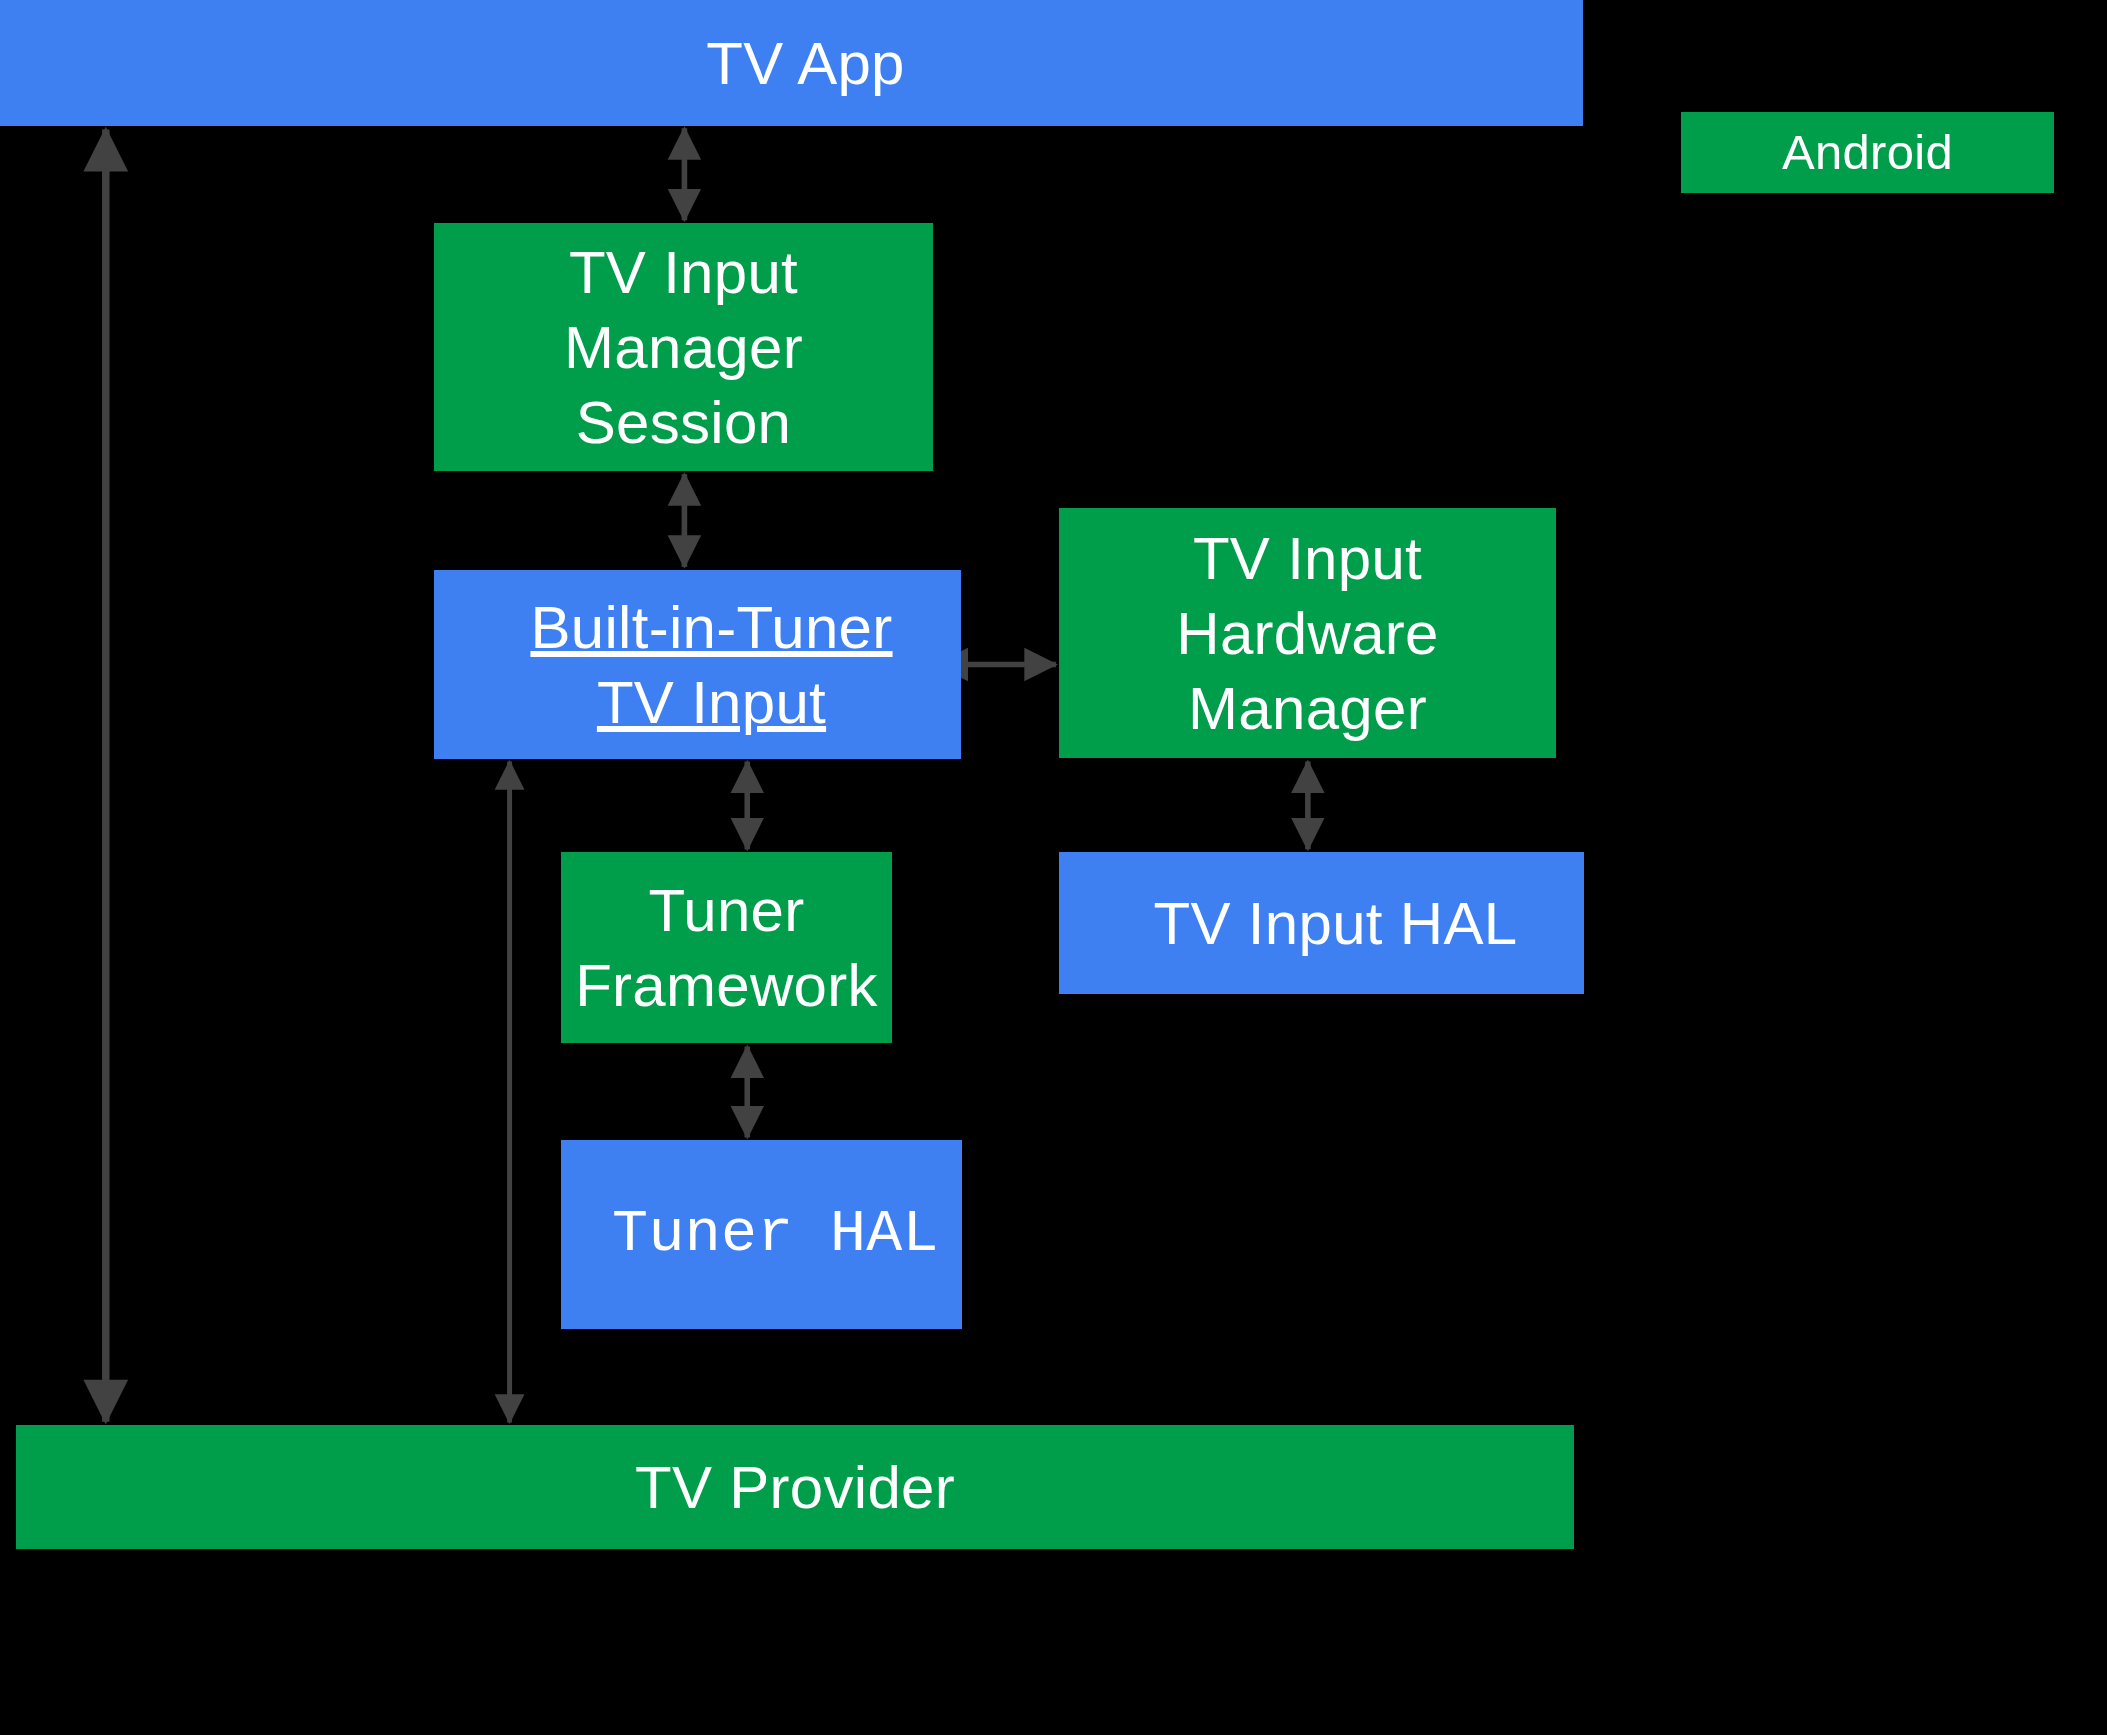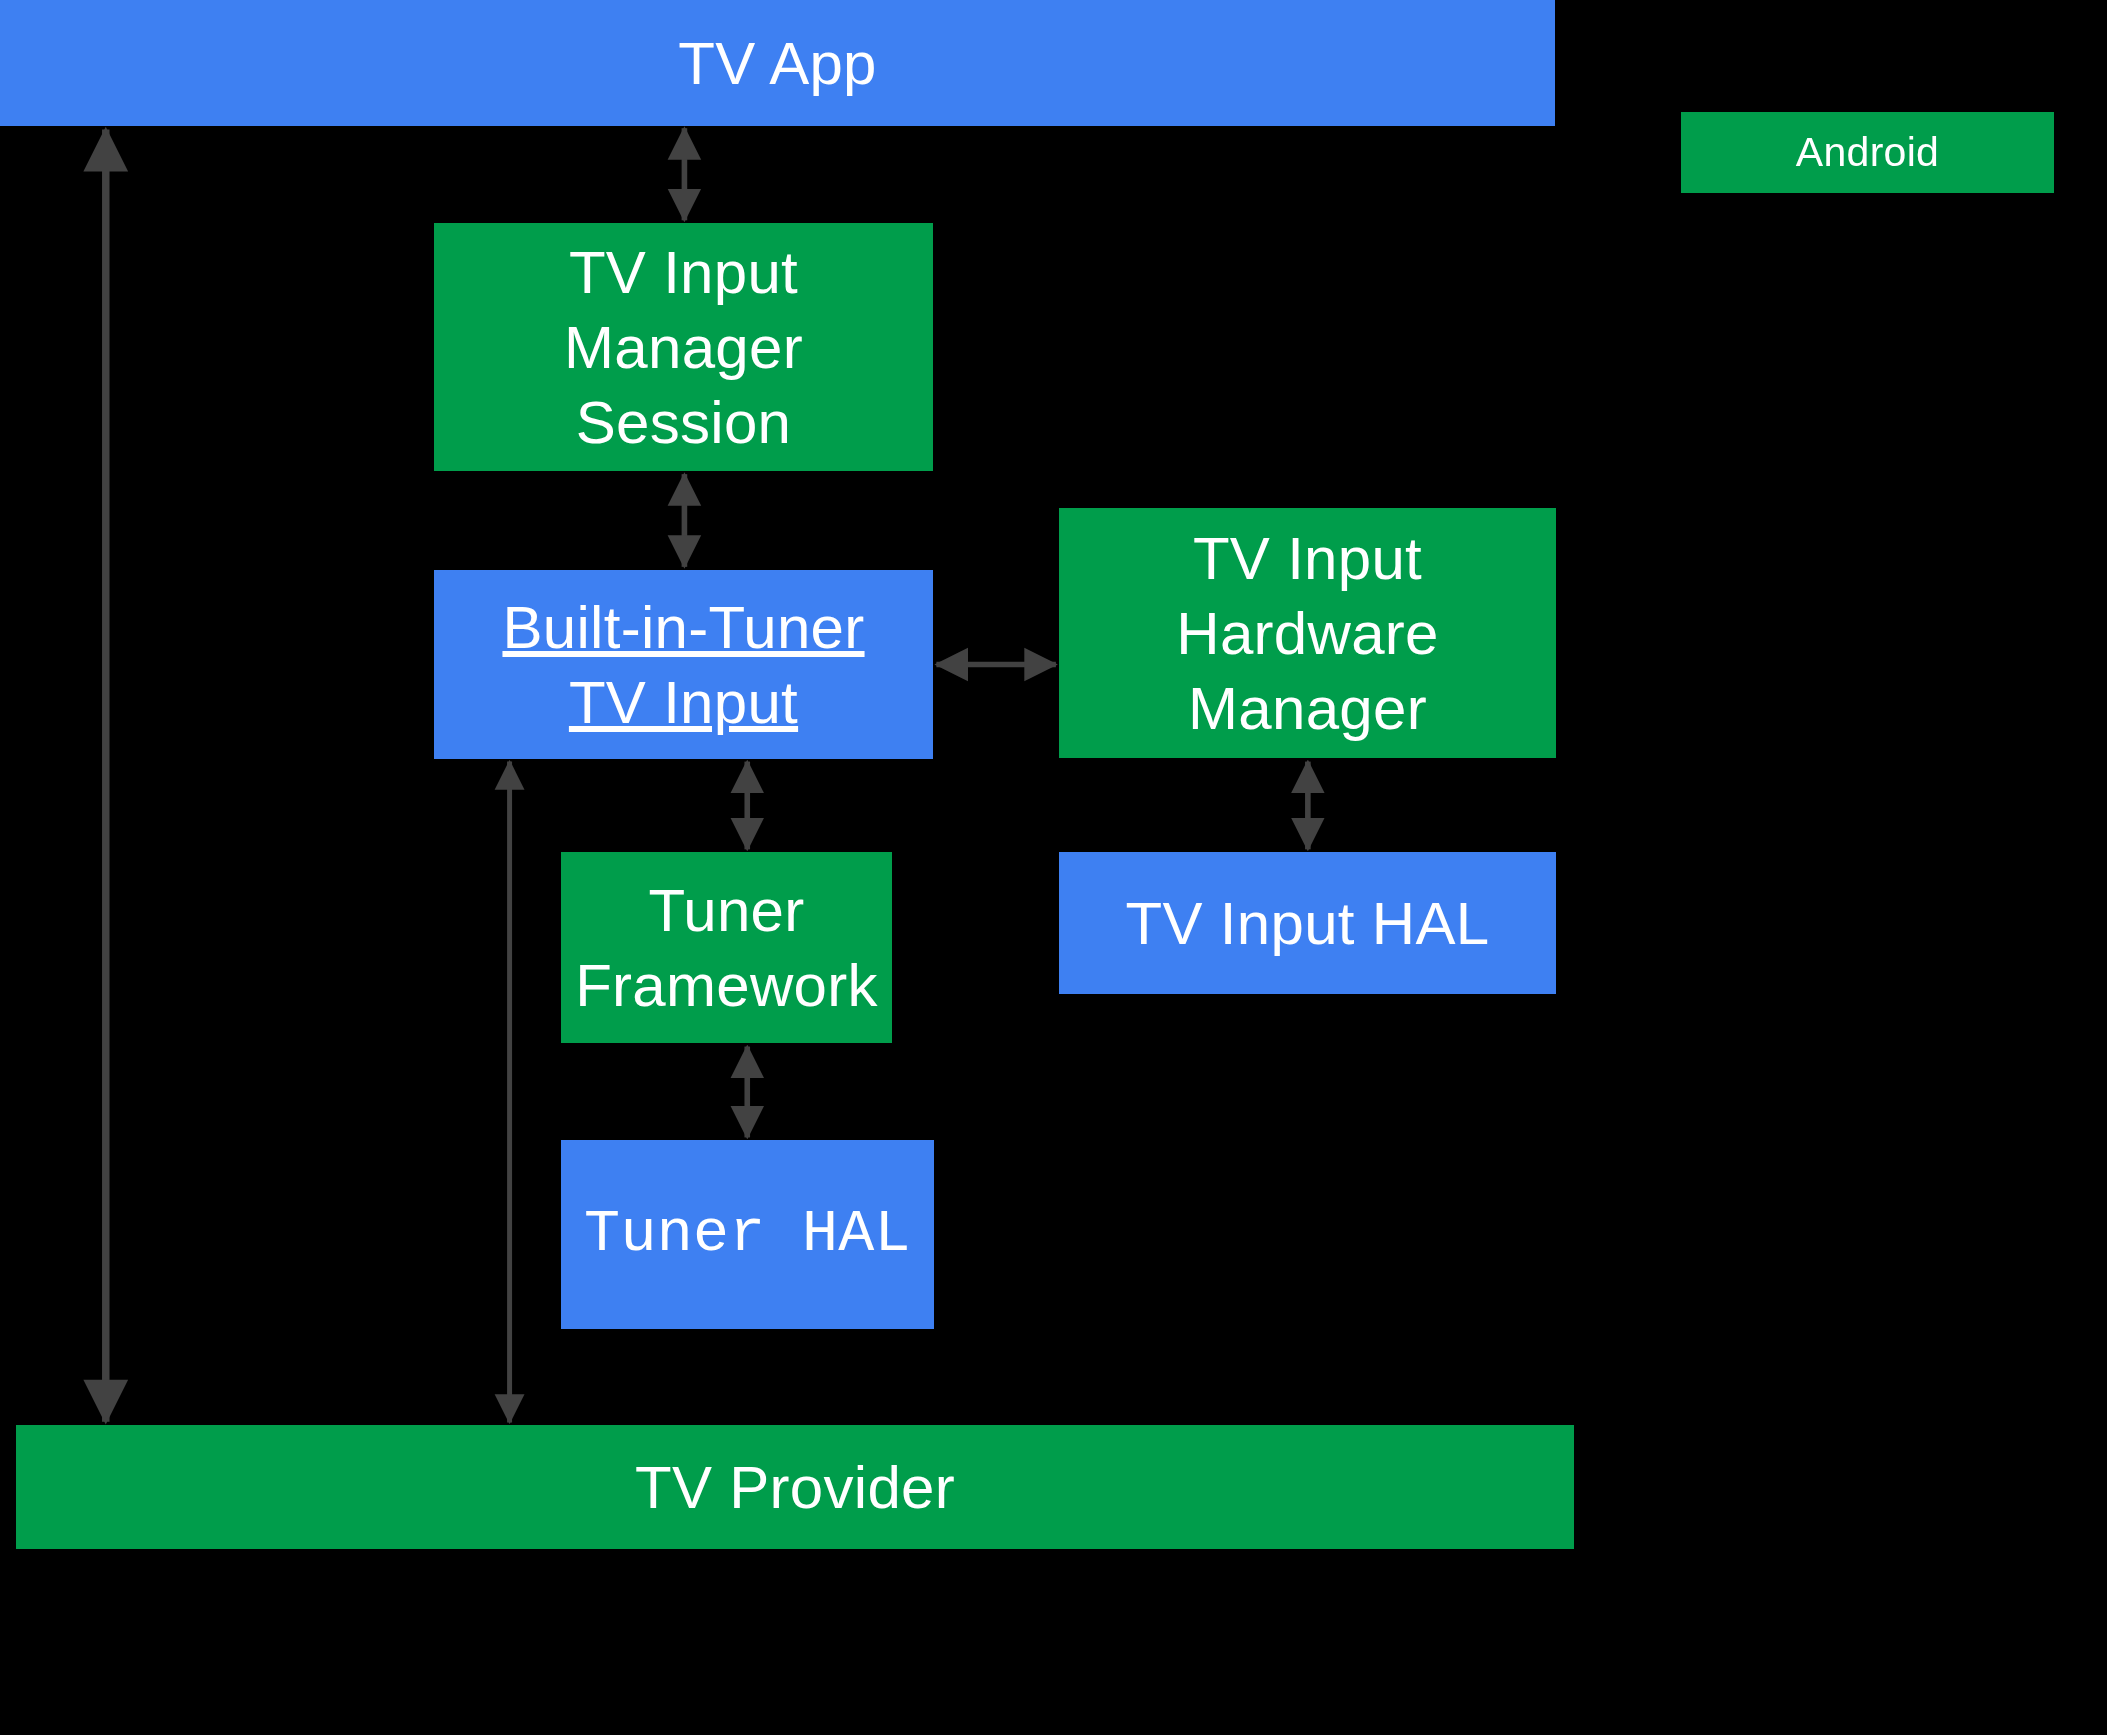--- a/index.html
+++ b/index.html
@@ -15,22 +15,22 @@
     display:flex;align-items:center;justify-content:center;
     color:#fff;
     font-size:60px;
     font-weight:500;
     line-height:1.25;
     text-align:center;
     white-space:pre-line;
     letter-spacing:0.3px;
   }
   .green{background:#009D4B;}
-  .blue{background:#3E80F2;}
-  .legend{font-size:41px;}
+  .blue{background:#3E80F2;padding-left:28px;}
+  .legend{font-size:49px;}
 
   #node-tv-app            {left:0;      top:0;      width:1555px; height:126px;}
   #legend-android         {left:1681px; top:112px;  width:373px;  height:81px;}
   #legend-device          {left:1681px; top:240px;  width:373px;  height:87px;}
   #node-session           {left:434px;  top:223px;  width:499px;  height:248px;}
   #node-hardware-manager  {left:1059px; top:508px;  width:497px;  height:250px;}
   #node-builtin-tuner     {left:434px;  top:570px;  width:499px;  height:189px;text-decoration:underline;}
   #node-tuner-framework   {left:561px;  top:852px; width:331px;  height:191px;}
   #node-tv-input-hal      {left:1059px; top:852px; width:497px;  height:142px;}
   #node-tuner-hal         {left:561px;  top:1140px; width:373px;  height:189px;font-family:Liberation Mono, monospace;}

